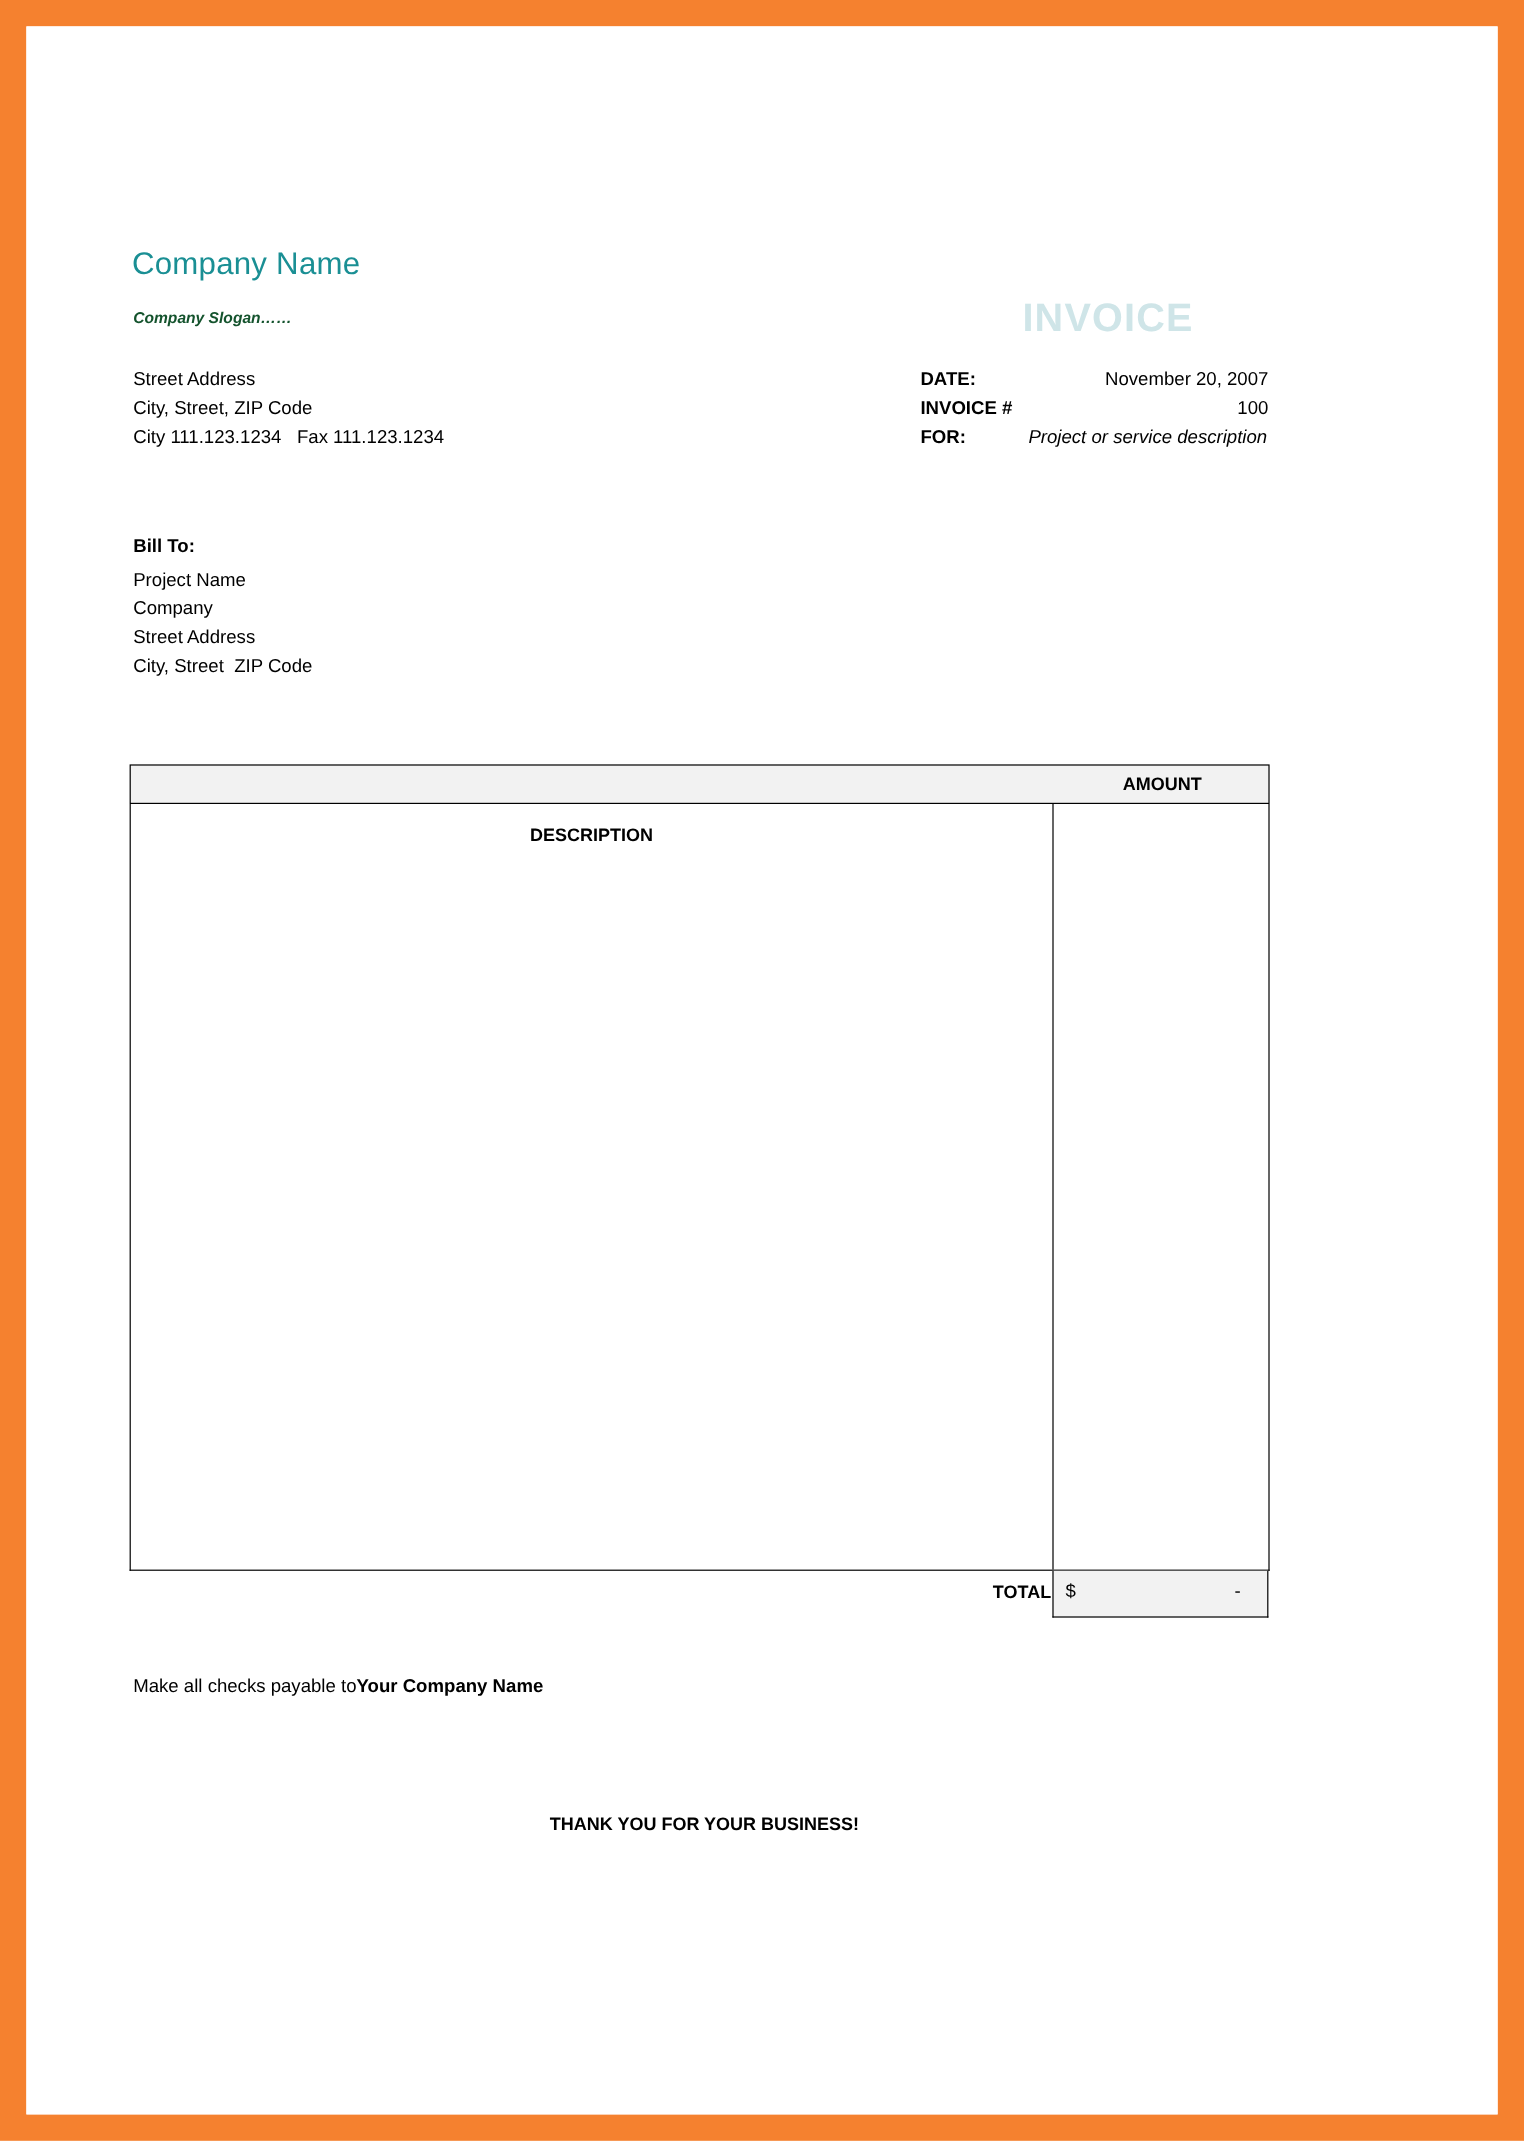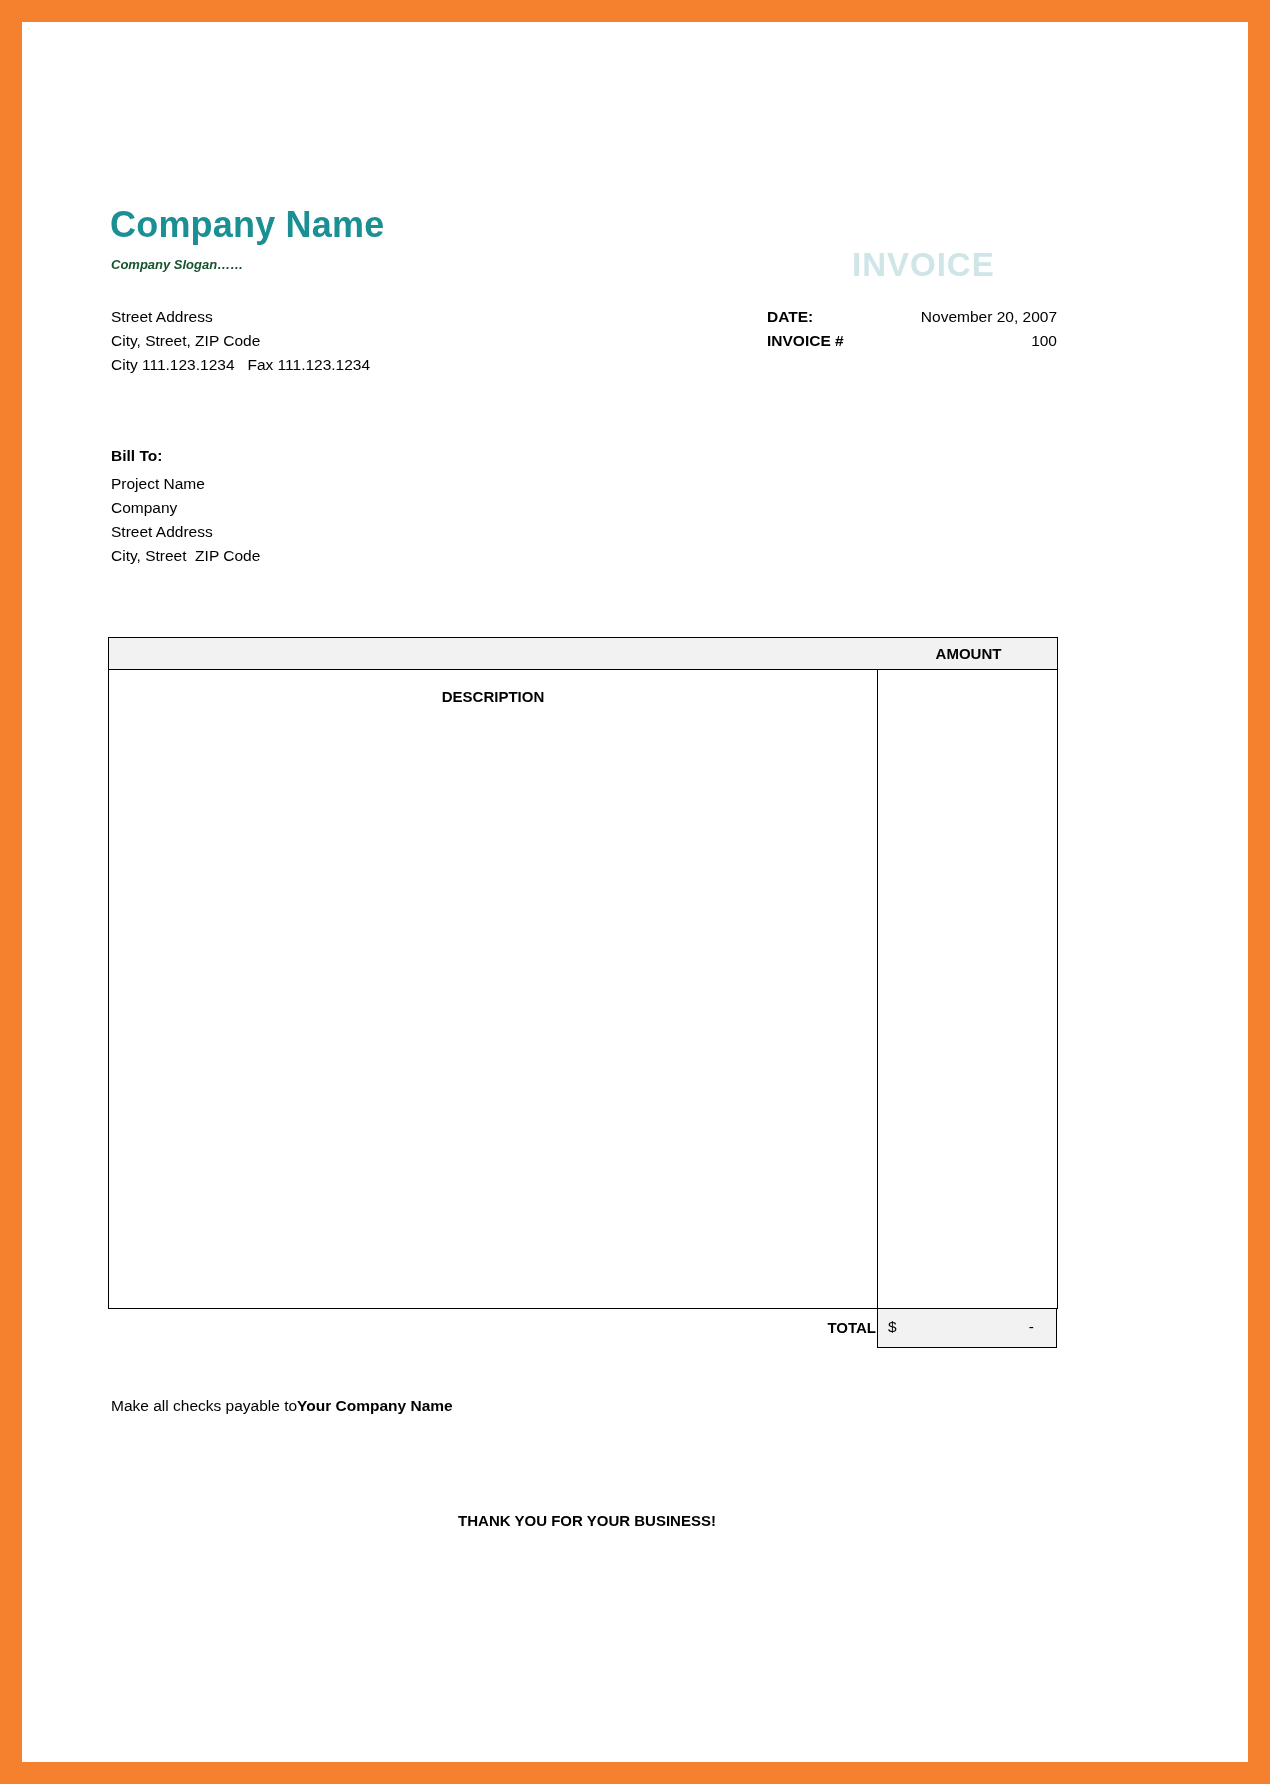--- a/index.html
+++ b/index.html
@@ -28,22 +28,22 @@
     width: 1226px;
     height: 1740px;
     background: #ffffff;
   }
 
   
   .company-name {
     position: absolute;
     left: 88px;
     top: 182px;
-    font-size: 36px;
-    font-weight: bold;
+    font-size: 26px;
+    font-weight: normal;
     color: #1a8f94;
     letter-spacing: 0.2px;
     text-align: center;
   }
   .invoice-word {
     position: absolute;
     left: 830px;
     top: 178px;
     font-size: 33px;
     font-weight: bold;
@@ -235,20 +235,24 @@
 
     <div class="meta">
       <div class="meta-row">
         <span class="meta-label">DATE:</span>
         <span class="meta-value">November 20, 2007</span>
       </div>
       <div class="meta-row">
         <span class="meta-label">INVOICE #</span>
         <span class="meta-value">100</span>
       </div>
+      <div class="meta-row for-row">
+        <span class="meta-label">FOR:</span>
+        <span class="meta-value italic two-line">Project or service description</span>
+      </div>
     </div>
 
     <div class="billto-title">Bill To:</div>
     <div class="billto-block">
       <div>Project Name</div>
       <div>Company</div>
       <div>Street Address</div>
       <div>City, Street  ZIP Code</div>
     </div>
 

